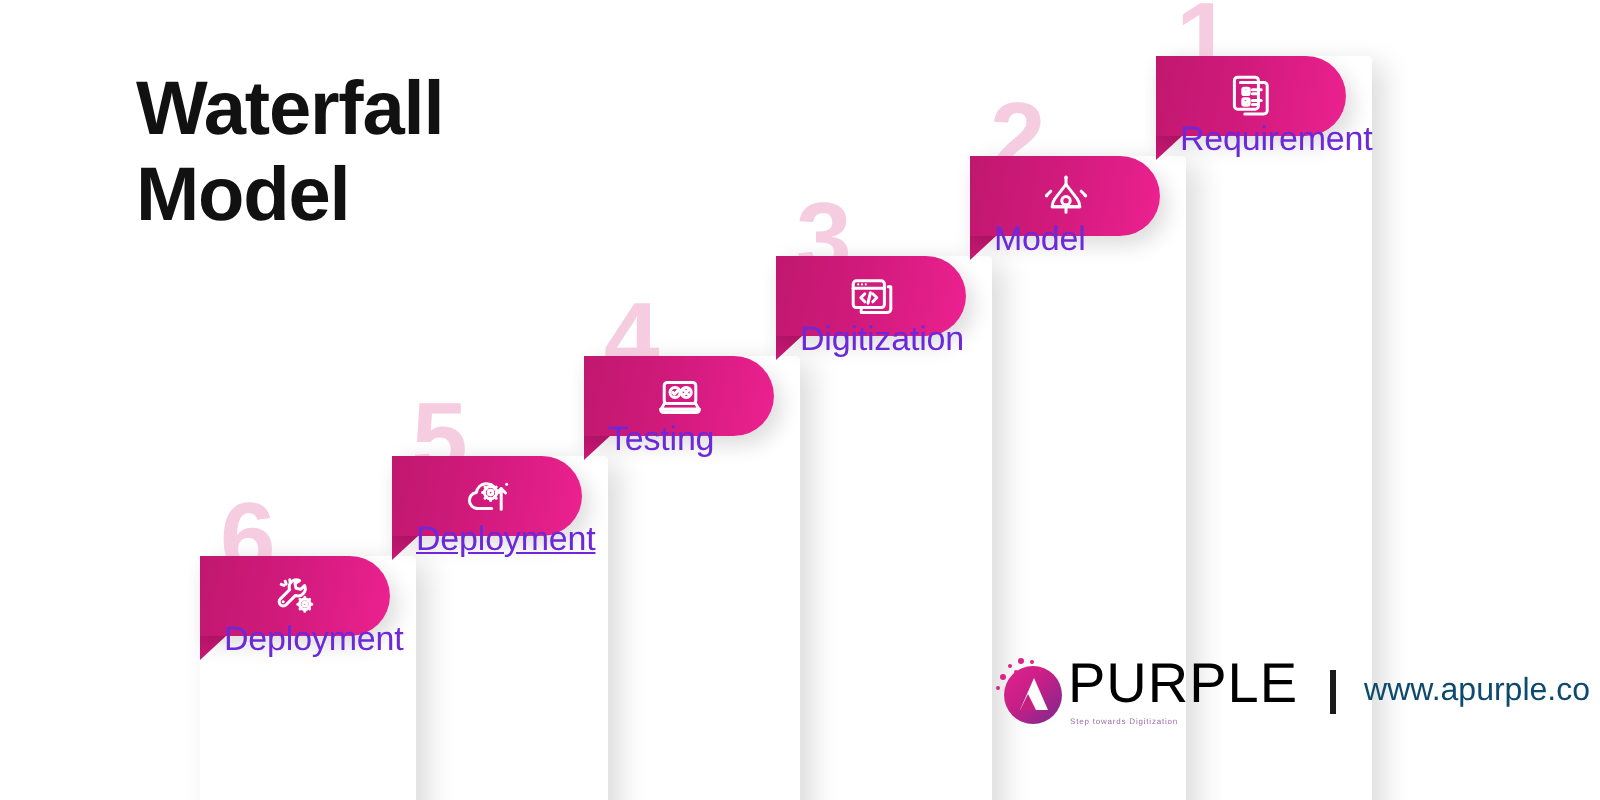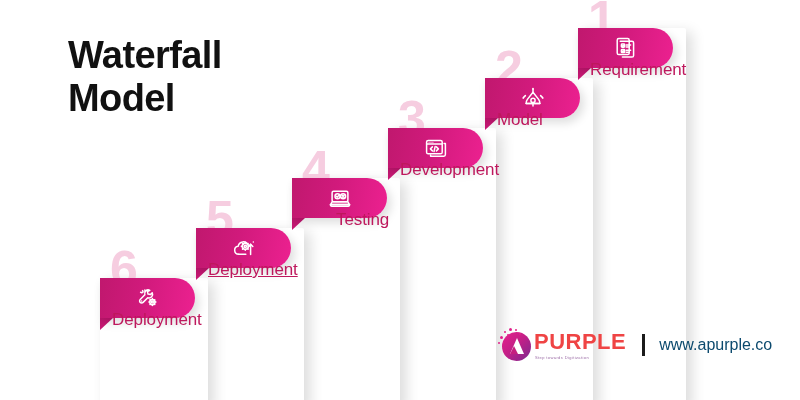--- a/index.html
+++ b/index.html
@@ -85,21 +85,21 @@
 
   .flag svg { width:24px; height:24px; display:block; }
   .flag svg * { stroke:#ffffff; fill:none; stroke-width:1.5; stroke-linecap:round; stroke-linejoin:round; }
   .flag svg .fillw { fill:#ffffff; stroke:none; }
 
   
   .label {
     position:absolute;
     left:12px;
     font-size:17px;
-    color:#be185d;
+    color:#6d28d9;
     white-space:nowrap;
     z-index:4;
     letter-spacing:-0.1px;
   }
 
   
   #brand {
     position:absolute;
     left:498px; top:328px;
     display:flex;
@@ -136,24 +136,24 @@
   }
   .dot { position:absolute; border-radius:50%; background:#e0208a; }
 
   .logo-word {
     margin-left:2px;
     display:flex;
     flex-direction:column;
     justify-content:center;
   }
   #logo-text {
-    font-size:22px;
-    font-weight:bold;
+    font-size:28px;
+    font-weight:normal;
     letter-spacing:0.5px;
-    color:#ef4444;
+    color:#000000;
     line-height:1;
   }
   #logo-tagline {
     font-size:4px;
     letter-spacing:0.4px;
     color:#9a6aa5;
     margin-top:2px;
     margin-left:1px;
     white-space:nowrap;
   }
@@ -231,40 +231,40 @@
       <circle cx="5.1" cy="6.2" r="0.55" class="fillw"></circle>
       <circle cx="7.0" cy="6.2" r="0.55" class="fillw"></circle>
       <circle cx="8.9" cy="6.2" r="0.55" class="fillw"></circle>
       <path d="M8.4 10.9l-2 2 2 2"></path>
       <path d="M12.4 10.9l2 2-2 2"></path>
       <path d="M11.2 10.4l-1.2 5.2"></path>
       <path d="M20.1 7.4h1.3v11.2a1.6 1.6 0 0 1-1.6 1.6H6.6v-1.3"></path>
     </svg>
           </span>
         </div>
-        <div class="label" style="top: 32px;">Development</div>
+        <div class="label" style="top: 32px;">Digitization</div>
       </div>
       <div class="step" style="left: 292px; top: 178px;">
         <div class="num">4</div>
         <div class="pole" style="height: 232px;"></div>
         <div class="flag-tail"></div>
         <div class="flag">
           <span>
     <svg viewBox="0 0 24 24">
       <rect x="4.1" y="5.2" width="15.8" height="10.6" rx="1.5"></rect>
       <path d="M2.3 18.6h19.4a1.6 1.6 0 0 1-1.4 1.6H3.7a1.6 1.6 0 0 1-1.4-1.6z"></path>
       <path d="M4.1 15.8h15.8l1.5 2.8H2.6z"></path>
       <circle cx="9.5" cy="10.2" r="2.5"></circle>
       <path d="M8.4 10.2l0.85 0.9 1.8-1.9"></path>
       <circle cx="15.1" cy="10.2" r="2.5"></circle>
       <path d="M14.1 9.2l2 2M16.1 9.2l-2 2"></path>
     </svg>
           </span>
         </div>
-        <div class="label" style="top: 32px; margin-left: 32px;">Testing</div>
+        <div class="label" style="top: 32px;">Testing</div>
       </div>
       <div class="step" style="left: 196px; top: 228px;">
         <div class="num">5</div>
         <div class="pole" style="height: 182px;"></div>
         <div class="flag-tail"></div>
         <div class="flag">
           <span>
     <svg viewBox="0 0 24 24">
       <path d="M6.7 18.2a4 4 0 0 1-0.5-7.97 5.2 5.2 0 0 1 9.9-1.25"></path>
       <path d="M6.7 18.2h7.1"></path>

